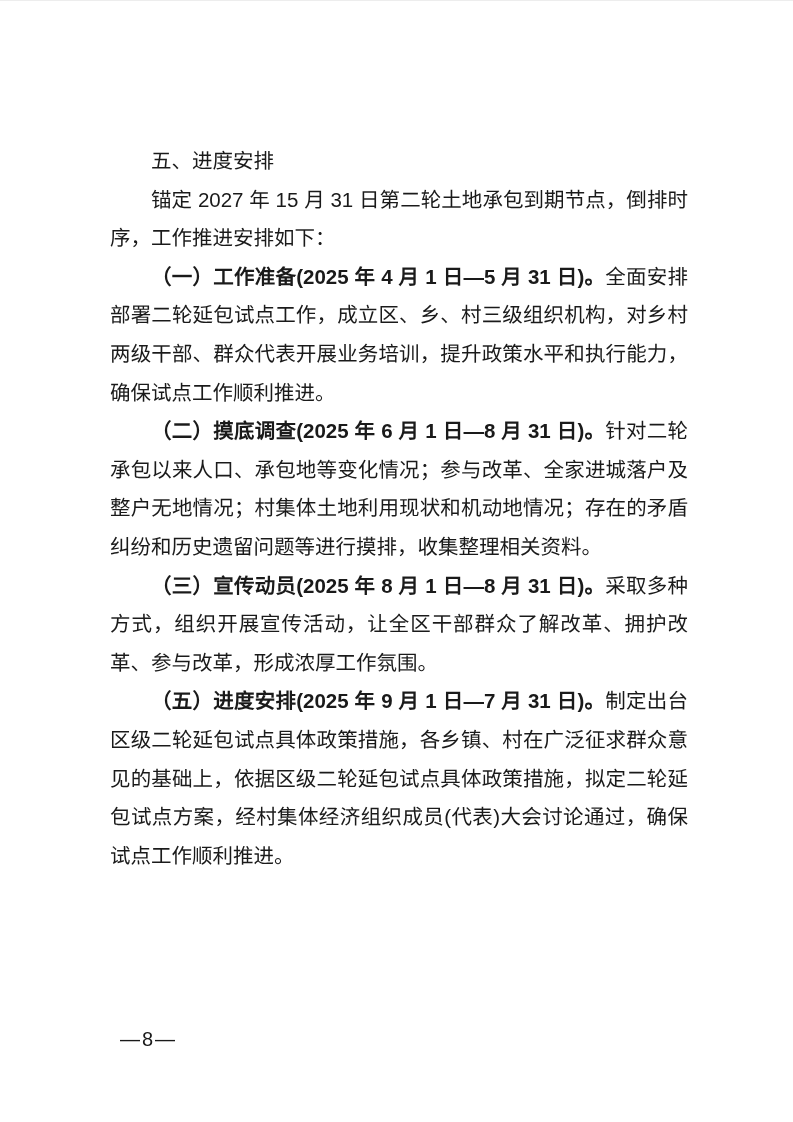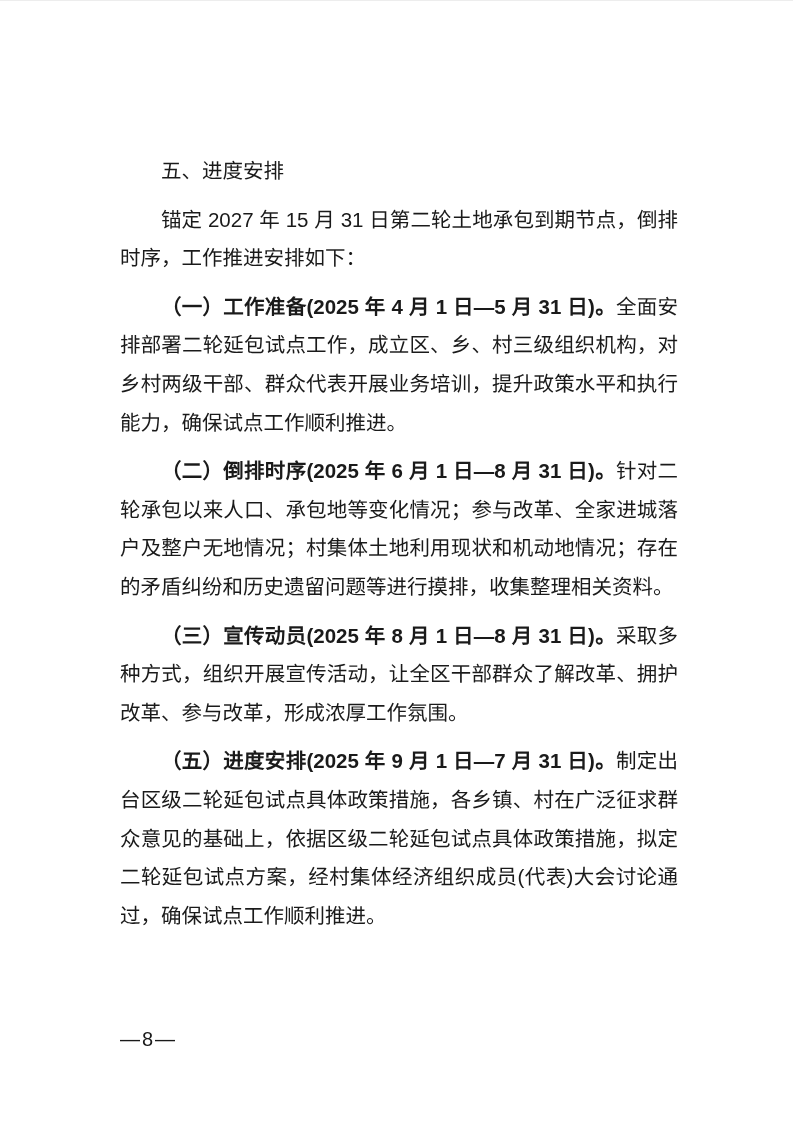--- a/index.html
+++ b/index.html
@@ -17,21 +17,21 @@
     font-family: "Liberation Sans", "DejaVu Sans", sans-serif;
     color: #1a1a1a;
   }
   .content {
     position: absolute;
     left: 110px;
     top: 141px;
     width: 578px;
   }
   .content p {
-    margin: 10px;
+    margin: 0;
     font-size: 20.5px;
     line-height: 38.6px;
     text-align: justify;
     text-justify: inter-ideograph;
     text-indent: 2em;
     overflow-wrap: break-word;
     word-break: break-all;
     color: #1a1a1a;
   }
   .content p.doc-heading {
@@ -62,21 +62,21 @@
 
     <p class="doc-heading">五、进度安排</p>
 
     <p class="para">锚定 2027 年 15 月 31 日第二轮土地承包到期节点，倒排时序，工作推进安排如下：</p>
 
     <p class="para">
       <span class="sec-head">（一）工作准备</span><span class="sec-head"><span class="latin">(2025</span> 年 <span class="latin">4</span> 月 <span class="latin">1</span> 日<span class="latin">—5</span> 月 <span class="latin">31</span> 日<span class="latin">)</span>。</span><span>全面安排部署二轮延包试点工作，成立区、乡、村三级组织机构，对乡村两级干部、群众代表开展业务培训，提升政策水平和执行能力，确保试点工作顺利推进。</span>
     </p>
 
     <p class="para">
-      <span class="sec-head">（二）倒排时序</span><span class="sec-head"><span class="latin">(2025</span> 年 <span class="latin">6</span> 月 <span class="latin">1</span> 日<span class="latin">—8</span> 月 <span class="latin">31</span> 日<span class="latin">)</span>。</span><span>针对二轮承包以来人口、承包地等变化情况；参与改革、全家进城落户及整户无地情况；村集体土地利用现状和机动地情况；存在的矛盾纠纷和历史遗留问题等进行摸排，收集整理相关资料。</span>
+      <span class="sec-head">（二）摸底调查</span><span class="sec-head"><span class="latin">(2025</span> 年 <span class="latin">6</span> 月 <span class="latin">1</span> 日<span class="latin">—8</span> 月 <span class="latin">31</span> 日<span class="latin">)</span>。</span><span>针对二轮承包以来人口、承包地等变化情况；参与改革、全家进城落户及整户无地情况；村集体土地利用现状和机动地情况；存在的矛盾纠纷和历史遗留问题等进行摸排，收集整理相关资料。</span>
     </p>
 
     <p class="para">
       <span class="sec-head">（三）宣传动员</span><span class="sec-head"><span class="latin">(2025</span> 年 <span class="latin">8</span> 月 <span class="latin">1</span> 日<span class="latin">—8</span> 月 <span class="latin">31</span> 日<span class="latin">)</span>。</span><span>采取多种方式，组织开展宣传活动，让全区干部群众了解改革、拥护改革、参与改革，形成浓厚工作氛围。</span>
     </p>
 
 
     <p class="para">
       <span class="sec-head">（五）进度安排</span><span class="sec-head"><span class="latin">(2025</span> 年 <span class="latin">9</span> 月 <span class="latin">1</span> 日<span class="latin">—7</span> 月 <span class="latin">31</span> 日<span class="latin">)</span>。</span><span>制定出台区级二轮延包试点具体政策措施，各乡镇、村在广泛征求群众意见的基础上，依据区级二轮延包试点具体政策措施，拟定二轮延包试点方案，经村集体经济组织成员(代表)大会讨论通过，确保试点工作顺利推进。</span>
     </p>

